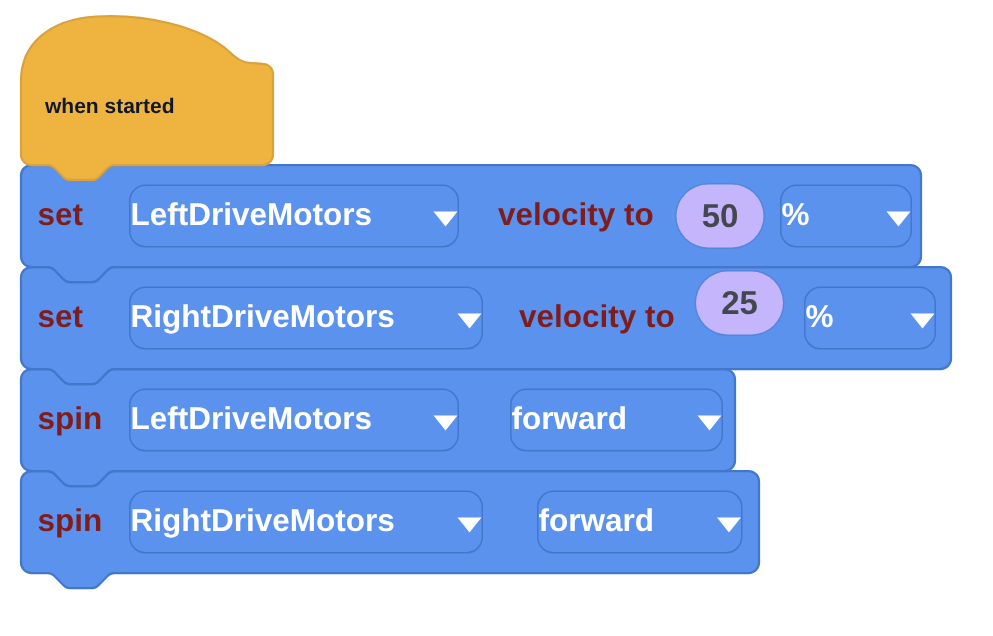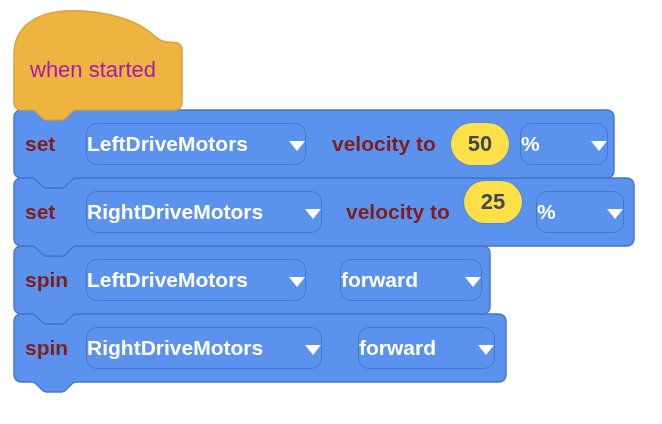--- a/index.html
+++ b/index.html
@@ -24,23 +24,23 @@
     font-weight: bold;
     white-space: nowrap;
     user-select: none;
   }
   .hat-word {
     position: absolute;
     left: 30px;
     top: 44px;
     height: 52px;
     line-height: 52px;
-    color: #a21caf;
-    font-size: 22px;
-    font-weight: normal;
+    color: #0f172a;
+    font-size: 14px;
+    font-weight: bold;
     white-space: nowrap;
   }
   .dd {
     position: absolute;
     height: 42px;
     box-sizing: border-box;
     border: 1.6px solid #4377CC;
     border-radius: 11px;
     display: flex;
     align-items: center;
@@ -56,21 +56,21 @@
     width: 0; height: 0;
     border-left: 8px solid transparent;
     border-right: 8px solid transparent;
     border-top: 10px solid #ffffff;
     margin-top: 3px;
   }
   .oval {
     position: absolute;
     height: 42px;
     box-sizing: border-box;
-    background: #fde047;
+    background: #c4b5fd;
     border-radius: 21px;
     box-shadow: 0 0 0 1px rgba(0,0,0,0.08);
     display: flex;
     align-items: center;
     justify-content: center;
     color: #45474F;
     font-size: 22px;
     font-weight: bold;
     cursor: text;
   }

